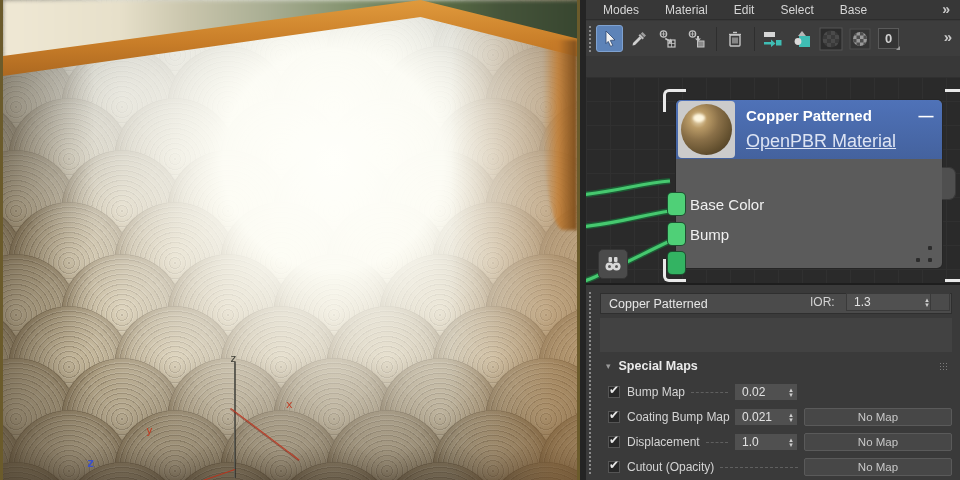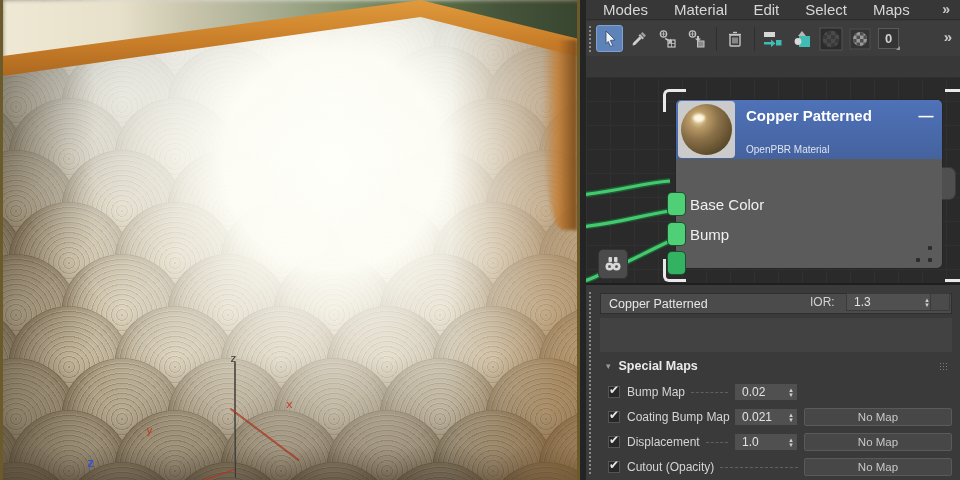--- a/index.html
+++ b/index.html
@@ -44,21 +44,21 @@
   #giz-x-label{left:283px;top:398px;color:#c03a20;}
   #giz-y-label{left:143px;top:424px;color:#c03a20;}
   #giz-corner{left:84px;top:456px;color:#3a50c8;font-size:12px;font-weight:bold;}
 
   
   #editor{position:absolute;left:586px;top:0;width:374px;height:480px;background:#383838;}
 
   
   #menubar{position:absolute;left:0;top:0;width:374px;height:20px;background:#373737;
     border-bottom:1px solid #2d2d2d;display:flex;align-items:center;padding-left:17px;box-sizing:border-box;}
-  .menu-item{color:#d6d6d6;font-size:15px;margin-right:26px;cursor:default;}
+  .menu-item{color:#d6d6d6;font-size:12px;margin-right:26px;cursor:default;}
   #menu-overflow{position:absolute;right:10px;top:1px;color:#c9c9c9;font-size:14px;font-weight:bold;}
 
   
   #toolbar{position:absolute;left:0;top:21px;width:374px;height:35px;background:#3d3d3d;
     display:flex;align-items:center;padding-left:10px;box-sizing:border-box;}
   .tb-handle{position:absolute;left:2px;top:4px;width:4px;height:27px;
     background:radial-gradient(circle,#8a8a8a 0.8px,rgba(0,0,0,0) 1px);background-size:4px 4px;}
   .tb-btn{width:27px;height:27px;border-radius:3px;display:flex;align-items:center;justify-content:center;
     margin-right:2px;position:relative;}
   .tb-btn.active{background:#5d83b8;border:1px solid #7fa2d0;box-sizing:border-box;}
@@ -84,21 +84,21 @@
   #matnode{position:absolute;left:90px;top:23px;width:266px;height:168px;border-radius:5px;
     background:#5b5b5b;box-shadow:0 0 0 1px #262626;}
   #node-header{position:absolute;left:0;top:0;width:266px;height:59px;background:linear-gradient(180deg,#4f72b8,#44629e);
     border-radius:5px 5px 0 0;}
   #node-thumb{position:absolute;left:2px;top:1px;width:57px;height:57px;background:#cbcbcb;border-radius:4px;}
   #node-thumb .ball{position:absolute;left:3px;top:3px;width:51px;height:51px;border-radius:50%;
     background:radial-gradient(circle at 34% 30%, #efe0be 0%, #b99a66 18%, #8a7048 42%, #63502f 70%, #433520 95%);}
   #node-thumb .ball i{position:absolute;left:12px;top:10px;width:12px;height:8px;border-radius:50%;
     background:rgba(255,248,225,.95);filter:blur(1px);}
   #node-title{position:absolute;left:70px;top:7px;font-size:15px;font-weight:bold;color:#ffffff;}
-  #node-subtitle{position:absolute;left:70px;top:44px;font-size:10px;color:#dde4f3;}
+  #node-subtitle{position:absolute;left:70px;top:31px;font-size:18px;color:#dde4f3;text-decoration:underline;}
   #node-collapse{position:absolute;right:8px;top:9px;width:16px;height:16px;color:#fff;
     font-weight:bold;font-size:15px;line-height:13px;text-align:center;}
   .slot-label{position:absolute;left:14px;font-size:15px;color:#f0f0f0;}
   .socket{position:absolute;left:-8px;width:17px;height:22px;border-radius:4px;box-shadow:0 0 0 1px #1d4f30;}
   #out-socket{position:absolute;left:356px;top:90px;width:14px;height:33px;background:#4f4f4f;
     border:1px solid #3a3a3a;border-left:none;border-radius:0 7px 7px 0;box-sizing:border-box;}
   .grip-dot{position:absolute;width:4px;height:4px;background:#2c2c2c;border-radius:1px;}
   
   .brkt{position:absolute;width:20px;height:20px;}
   .brkt.tl{left:77px;top:12px;border-left:3px solid #e9e9e9;border-top:3px solid #e9e9e9;border-top-left-radius:6px;}
@@ -235,21 +235,21 @@
     <div id="giz-corner" class="giz giz-label">z</div>
   </div>
 
   <div id="editor">
 
     <div id="menubar">
       <span class="menu-item">Modes</span>
       <span class="menu-item">Material</span>
       <span class="menu-item">Edit</span>
       <span class="menu-item">Select</span>
-      <span class="menu-item">Maps</span>
+      <span class="menu-item">Base</span>
       <span id="menu-overflow">»</span>
     </div>
 
     <div id="toolbar">
       <div class="tb-handle"></div>
       <div class="tb-btn active">
         <svg width="18" height="18" viewBox="0 0 18 18">
           <path d="M5 1 L14 10 L9.3 10.4 L11.8 15.4 L9.6 16.4 L7.2 11.4 L5 13.6 Z" fill="#f2f2f2" stroke="#2c456e" stroke-width="0.8"></path>
         </svg>
       </div>

